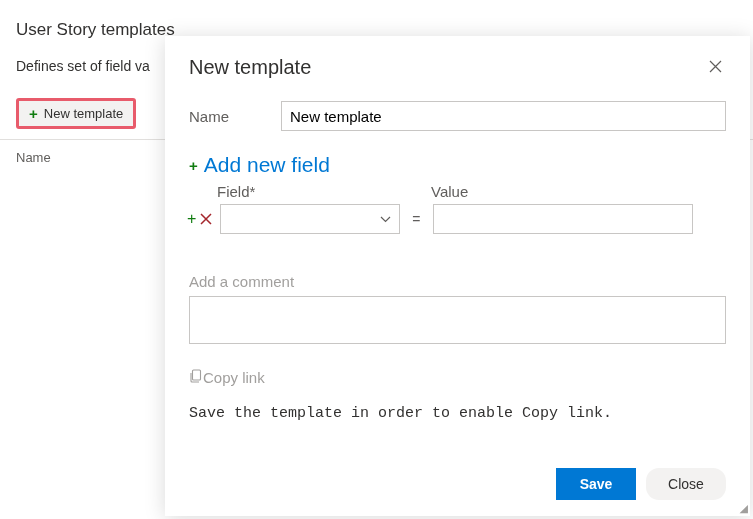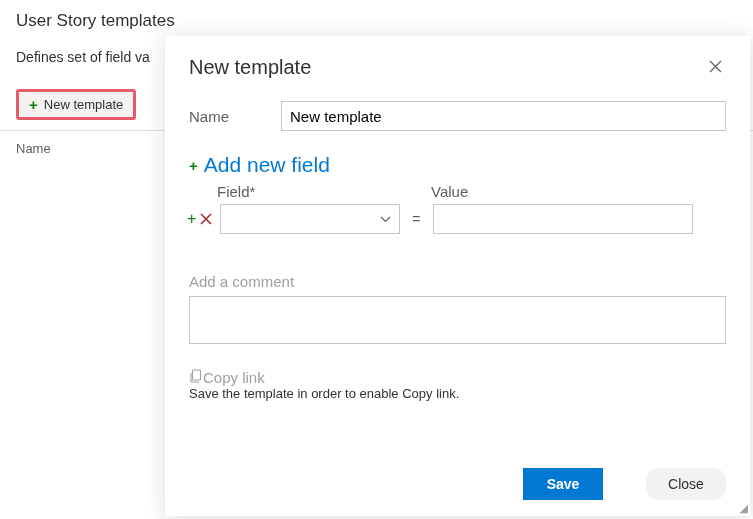--- a/index.html
+++ b/index.html
@@ -11,21 +11,21 @@
       font-family: "Segoe UI", -apple-system, sans-serif;
       font-size: 14px;
       color: #323130;
       background: #fff;
       width: 753px;
       height: 519px;
       overflow: hidden;
       position: relative;
     }
     .page-header {
-      padding: 11px 16px 4px;
+      padding: 20px 16px 4px;
     }
     .page-title {
       font-size: 17px;
       font-weight: 400;
       color: #323130;
     }
     .page-subtitle {
       padding: 14px 16px 4px;
       font-size: 14px;
       color: #323130;
@@ -221,40 +221,40 @@
     }
     .copy-link {
       margin-top: 22px;
       display: flex;
       align-items: center;
       gap: 0;
       color: #a19f9d;
       font-size: 15px;
     }
     .copy-note {
-      font-size: 13px;
-      color: #323130;
-      margin-top: 0;
+      font-size: 15px;
+      color: #323130;
+      margin-top: 19px;
+      font-family: Liberation Mono, monospace;
     }
     .dialog-footer {
       position: absolute;
       bottom: 16px;
       right: 24px;
       display: flex;
       gap: 10px;
     }
     .btn {
       min-width: 80px;
       height: 32px;
       padding: 0 16px;
       border: none;
       font-family: inherit;
       font-size: 14px;
       cursor: pointer;
-      margin-left: 33px;
     }
     .btn-primary {
       background: #0078d4;
       color: #fff;
       font-weight: 600;
     }
     .btn-default {
       background: #f3f2f1;
       color: #323130;
       border-radius: 13px;

